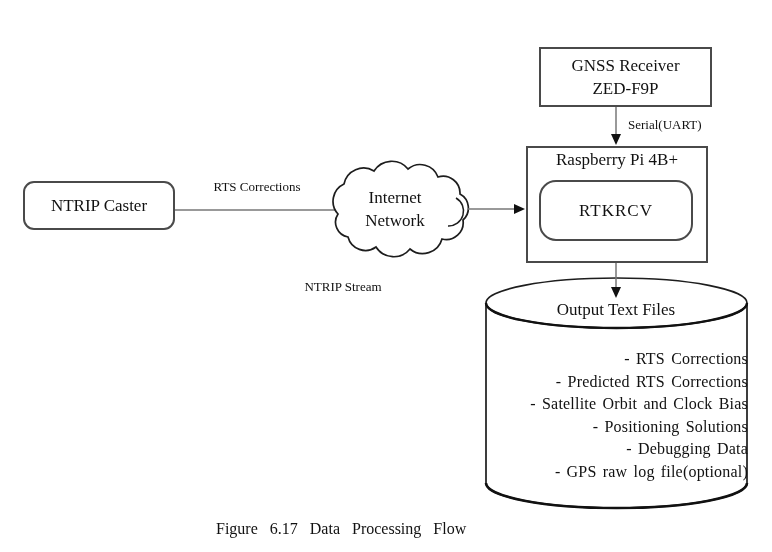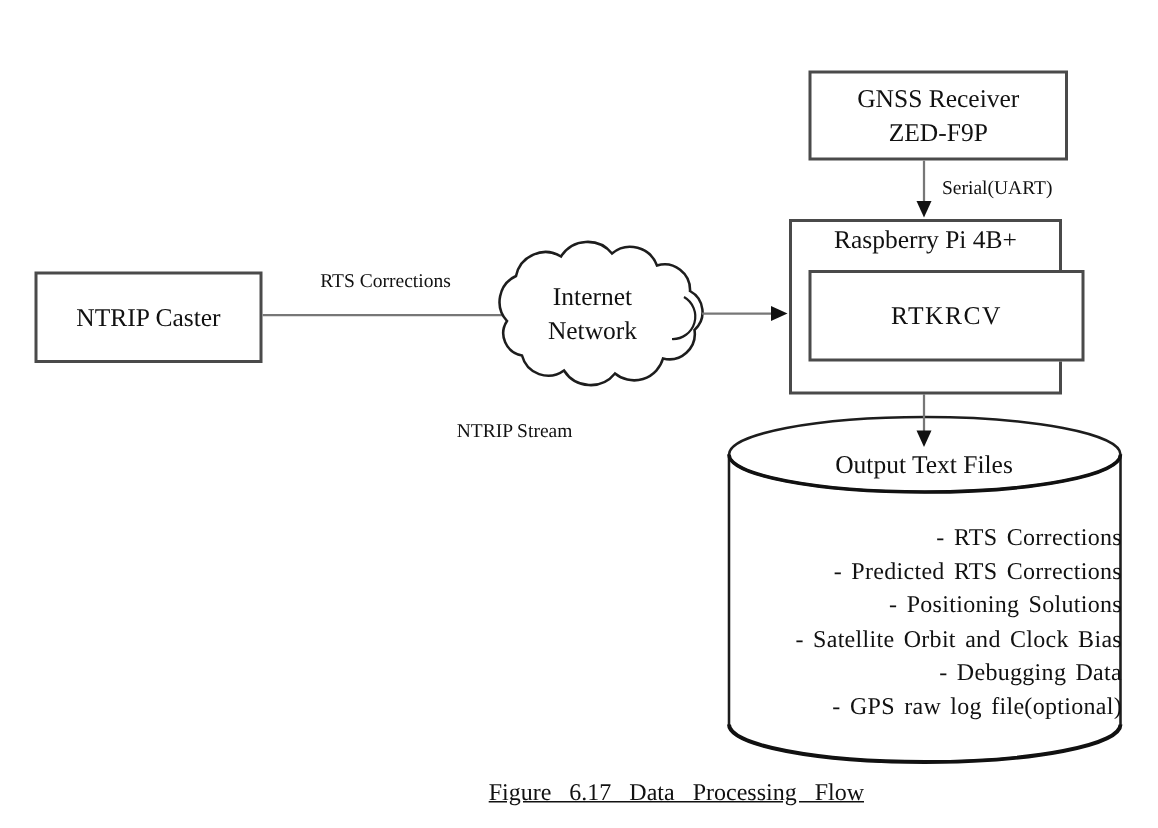--- a/index.html
+++ b/index.html
@@ -63,27 +63,26 @@
     width: 256px;
     font-size: 16px;
     line-height: 22.5px;
     letter-spacing: 0.2px;
     word-spacing: 2px;
     white-space: nowrap;
     text-align: right;
   }
   .caption {
     position: absolute;
-    left: 236px; top: 520px;
+    left: 216px; top: 520px;
     width: 340px;
-    text-align: right;
+    text-align: left;
     font-size: 16px;
     word-spacing: 8px;
     white-space: nowrap;
-    text-decoration: underline;
   }
   .rtkrcv-label { letter-spacing: 1px; }
 </style>
 </head>
 <body>
 
 <div class="stage">
 
   <svg class="layer-svg" viewBox="0 0 772 552" xmlns="http://www.w3.org/2000/svg">
 
@@ -112,54 +111,54 @@
 
     <path fill="#ffffff" stroke="#1d1d1d" stroke-width="1.7" d="M 486 303 L 486 483 A 130.5 25 0 0 0 747 483 L 747 303"></path>
     <path fill="none" stroke="#111111" stroke-width="2.6" d="M 486 483 A 130.5 25 0 0 0 747 483"></path>
     <ellipse cx="616.5" cy="303" rx="130.5" ry="25" fill="#ffffff" stroke="#1d1d1d" stroke-width="1.7"></ellipse>
     <path fill="none" stroke="#111111" stroke-width="2.4" d="M 486 303 A 130.5 25 0 0 0 747 303"></path>
 
     <line x1="616" y1="263" x2="616" y2="291" stroke="#777777" stroke-width="1.5"></line>
     <polygon points="616,298 611,287 621,287" fill="#111111"></polygon>
   </svg>
 
-  <div class="node" style="left:23px; top:181px; width:152px; height:61px;">
+  <div class="node" style="left:23px; top:181px; width:152px; height:49px;border-radius:11px;">
     <span>NTRIP Caster</span>
   </div>
 
   <div class="node" style="left:539px; top:47px; width:173px; height:60px;">
     <span>GNSS Receiver</span>
     <span>ZED-F9P</span>
   </div>
 
   <div class="node node--container" style="left:526px; top:146px; width:182px; height:117px;">
     <span style="margin-top:0;">Raspberry Pi 4B+</span>
   </div>
 
-  <div class="node" style="left:539px; top:180px; width:184px; height:61px;">
+  <div class="node" style="left:539px; top:180px; width:154px; height:61px;border-radius:17px;">
     <span class="rtkrcv-label">RTKRCV</span>
   </div>
 
   <div class="cloud-text">
     <div>Internet</div>
     <div>Network</div>
   </div>
 
   <div class="lbl lbl--center" style="left:183px; top:177px; width:148px;">RTS Corrections</div>
 
   <div class="lbl lbl--center" style="left:283px; top:277px; width:120px;">NTRIP Stream</div>
 
   <div class="lbl" style="left:628px; top:115px;">Serial(UART)</div>
 
   <div class="cyl-title">Output Text Files</div>
 
   <div class="cyl-list">
     <div>- RTS Corrections</div>
     <div>- Predicted RTS Corrections</div>
+    <div>- Satellite Orbit and Clock Bias</div>
     <div>- Positioning Solutions</div>
-    <div>- Satellite Orbit and Clock Bias</div>
     <div>- Debugging Data</div>
     <div>- GPS raw log file(optional)</div>
   </div>
 
   <div class="caption">Figure 6.17 Data Processing Flow</div>
 
 </div>
 
 </body></html>

